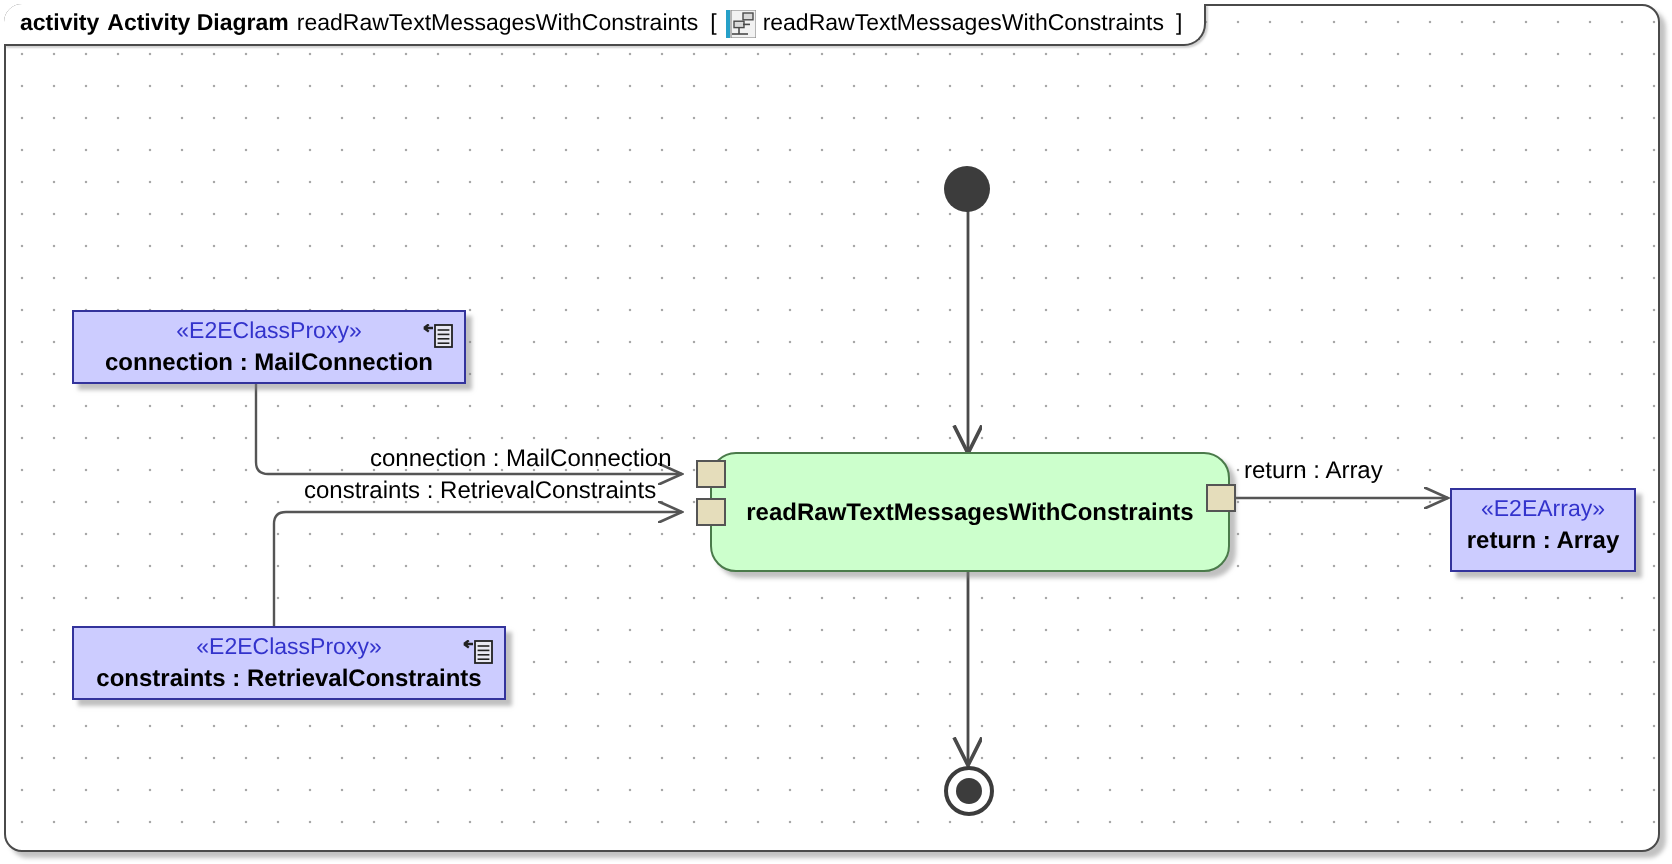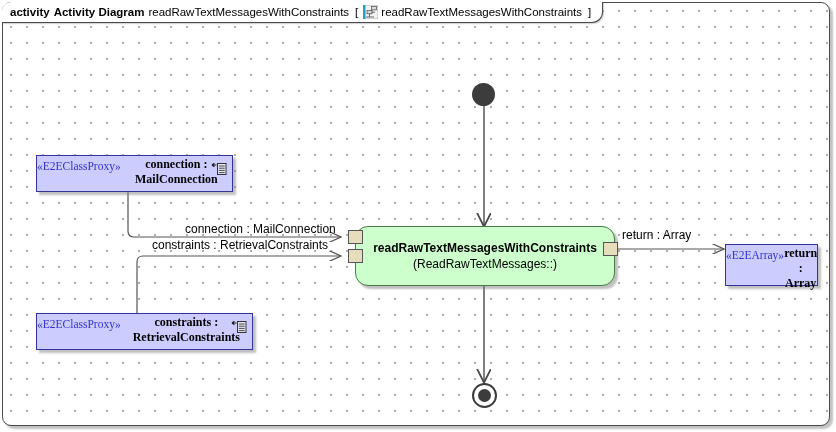--- a/index.html
+++ b/index.html
@@ -81,24 +81,23 @@
     position: absolute;
     box-sizing: border-box;
   }
 
   
   .objnode {
     background: #ccccff;
     border: 1px solid #33339c;
     box-shadow: 3px 3px 2px rgba(130,130,130,0.5);
     display: flex;
-    flex-direction: row;
+    flex-direction: column;
     align-items: stretch;
     justify-content: flex-start;
-    font-family: Liberation Serif, serif;
   }
   .objnode .stereo {
     text-align: center;
     font-size: 11.5px;
     color: #3333cc;
     padding: 3px 0 0 0;
     line-height: 14px;
   }
   .objnode .oname {
     text-align: center;
@@ -267,21 +266,20 @@
     </span>
   </div>
 
   <div class="node objnode" style="left:725px; top:244px; width:93px; height:42px;">
     <div class="stereo">«E2EArray»</div>
     <div class="oname">return : Array</div>
   </div>
 
   <div class="node action" style="left:355px; top:226px; width:260px; height:60px;">
     <div class="a-name">readRawTextMessagesWithConstraints</div>
-    <div class="a-sub">(ReadRawTextMessages::)</div>
   </div>
 
   <div class="pin" style="left:348px; top:230px; width:15px; height:14px;"></div>
   <div class="pin" style="left:348px; top:249px; width:15px; height:14px;"></div>
 
   <div class="pin" style="left:603px; top:242px; width:15px; height:14px;"></div>
 
   <div class="elabel" style="left:185px; top:222px;">connection : MailConnection</div>
   <div class="elabel" style="left:152px; top:238px;">constraints : RetrievalConstraints</div>
   <div class="elabel" style="left:622px; top:228px;">return : Array</div>

